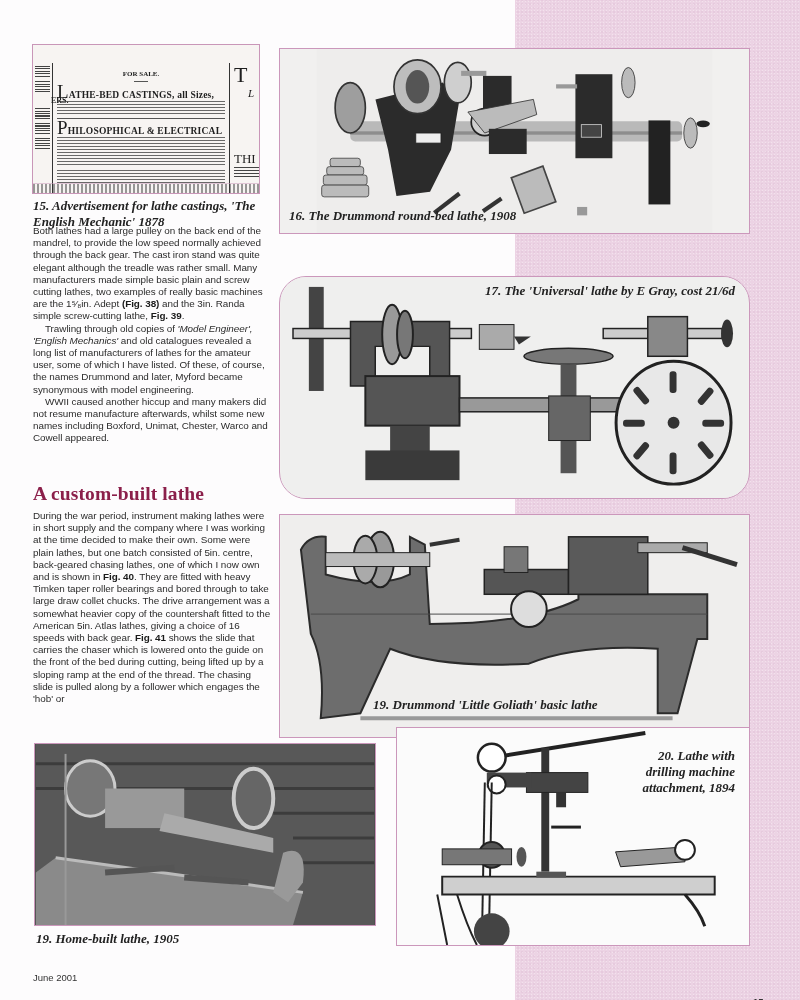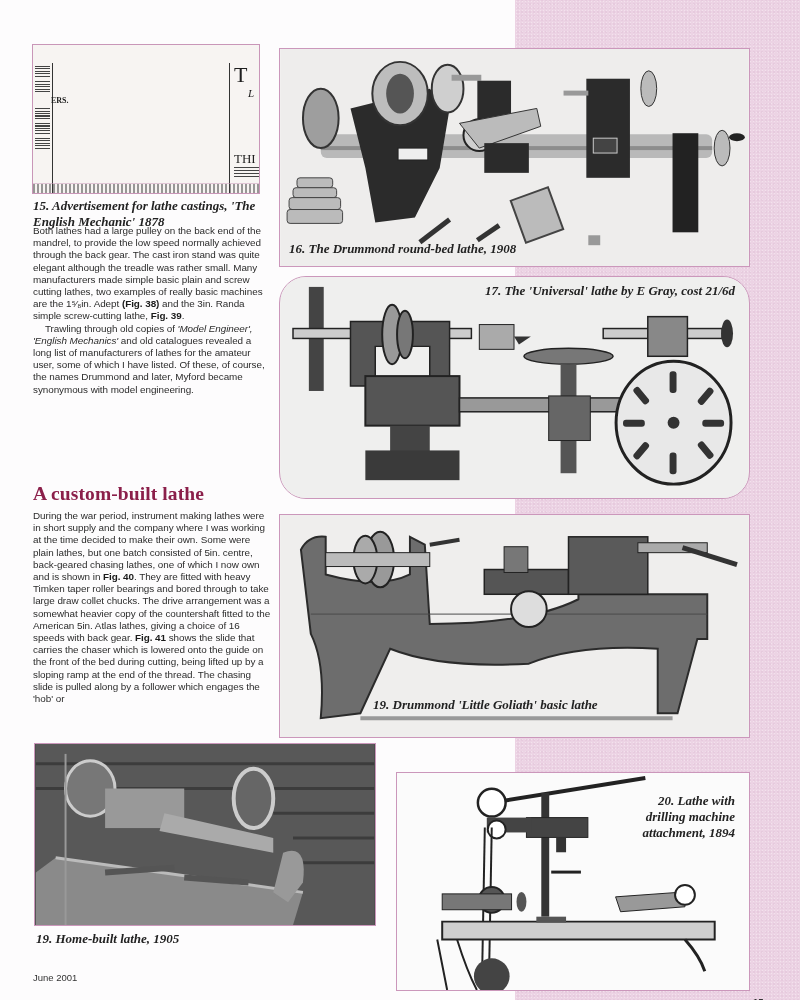--- a/index.html
+++ b/index.html
@@ -72,24 +72,24 @@
     position: absolute; left: 33px; top: 483px;
     font-family: "Liberation Serif", serif; font-weight: bold; font-size: 19.5px; color: #8b1f4a;
     letter-spacing: 0.1px;
   }
   .text-2 { top: 510px; }
 
   
   .figure {
     position: absolute; background: #f1f0ef; border: 1.5px solid #cb97bb; overflow: hidden;
   }
-  .fig16 { left: 279px; top: 48px; width: 471px; height: 219px; }
+  .fig16 { left: 279px; top: 48px; width: 471px; height: 186px; }
   .fig17 { left: 279px; top: 276px; width: 471px; height: 223px; border-radius: 27px; }
   .fig18 { left: 279px; top: 514px; width: 471px; height: 224px; }
-  .fig20 { left: 396px; top: 727px; width: 354px; height: 219px; background: #fbfbfb; margin-top: 45px; }
+  .fig20 { left: 396px; top: 727px; width: 354px; height: 219px; background: #fbfbfb; }
   .fig19 { left: 34px; top: 743px; width: 342px; height: 183px; background: #4d4d4d; border: 1px solid #cb97bb; }
 
   .fig-caption { position: absolute; }
   .fig16 .fig-caption { left: 9px; bottom: 9px; }
   .fig17 .fig-caption { right: 14px; top: 6px; }
   .fig18 .fig-caption { left: 93px; top: 182px; }
   .fig20 .fig-caption { right: 14px; top: 20px; text-align: right; width: 110px; }
   .cap-19 { position: absolute; left: 36px; top: 931px; }
 
   .illus { position: absolute; left: 0; top: 0; width: 100%; height: 100%; }
@@ -104,35 +104,46 @@
 <div class="pink-band"></div>
 
 <div class="ad">
   <div class="ad-leftcol">
     <div class="frag"></div>
     <div class="frag"></div>
     <div class="frag-label">ERS.</div>
     <div class="frag"></div>
     <div class="frag"></div>
     <div class="frag"></div>
+  </div>
+  <div class="ad-center">
+    <div class="ad-forsale">FOR SALE.</div>
+    <div class="ad-rule-small"></div>
+    <div class="ad-heading"><span class="cap">L</span><span>ATHE-BED CASTINGS, all Sizes,</span></div>
+    <div class="ad-lines"></div>
+    <div class="ad-sep"></div>
+    <div class="ad-heading"><span class="cap">P</span><span>HILOSOPHICAL &amp; ELECTRICAL</span></div>
+    <div class="ad-lines tall"></div>
+    <div class="ad-lines"></div>
   </div>
   <div class="ad-rightcol">
     <div class="bigT">T</div>
     <div class="lT">L</div>
     <div class="thi">THI</div>
     <div class="small"></div>
     <div class="spec">SPEC</div>
   </div>
   <div class="ad-bottom"></div>
 </div>
 <div class="caption cap-15">15. Advertisement for lathe castings, 'The English Mechanic' 1878</div>
 
 <div class="col-text text-1">
   <p><span>Both lathes had a large pulley on the back end of the mandrel, to provide the low speed normally achieved through the back gear. The cast iron stand was quite elegant although the treadle was rather small. Many manufacturers made simple basic plain and screw cutting lathes, two examples of really basic machines are the 1⁵⁄₈in. Adept </span><b>(Fig. 38)</b><span> and the 3in. Randa simple screw-cutting lathe, </span><b>Fig. 39</b><span>.</span></p>
   <p class="indent"><span>Trawling through old copies of </span><i>'Model Engineer', 'English Mechanics'</i><span> and old catalogues revealed a long list of manufacturers of lathes for the amateur user, some of which I have listed. Of these, of course, the names Drummond and later, Myford became synonymous with model engineering.</span></p>
+  <p class="indent">WWII caused another hiccup and many makers did not resume manufacture afterwards, whilst some new names including Boxford, Unimat, Chester, Warco and Cowell appeared.</p>
 </div>
 
 <div class="section-heading">A custom-built lathe</div>
 
 <div class="col-text text-2">
   <p><span>During the war period, instrument making lathes were in short supply and the company where I was working at the time decided to make their own. Some were plain lathes, but one batch consisted of 5in. centre, back-geared chasing lathes, one of which I now own and is shown in </span><b>Fig. 40</b><span>. They are fitted with heavy Timken taper roller bearings and bored through to take large draw collet chucks. The drive arrangement was a somewhat heavier copy of the countershaft fitted to the American 5in. Atlas lathes, giving a choice of 16 speeds with back gear. </span><b>Fig. 41</b><span> shows the slide that carries the chaser which is lowered onto the guide on the front of the bed during cutting, being lifted up by a sloping ramp at the end of the thread. The chasing slide is pulled along by a follower which engages the 'hob' or</span></p>
 </div>
 
 <div class="figure fig16">
   <svg class="illus" viewBox="0 0 471 219">

